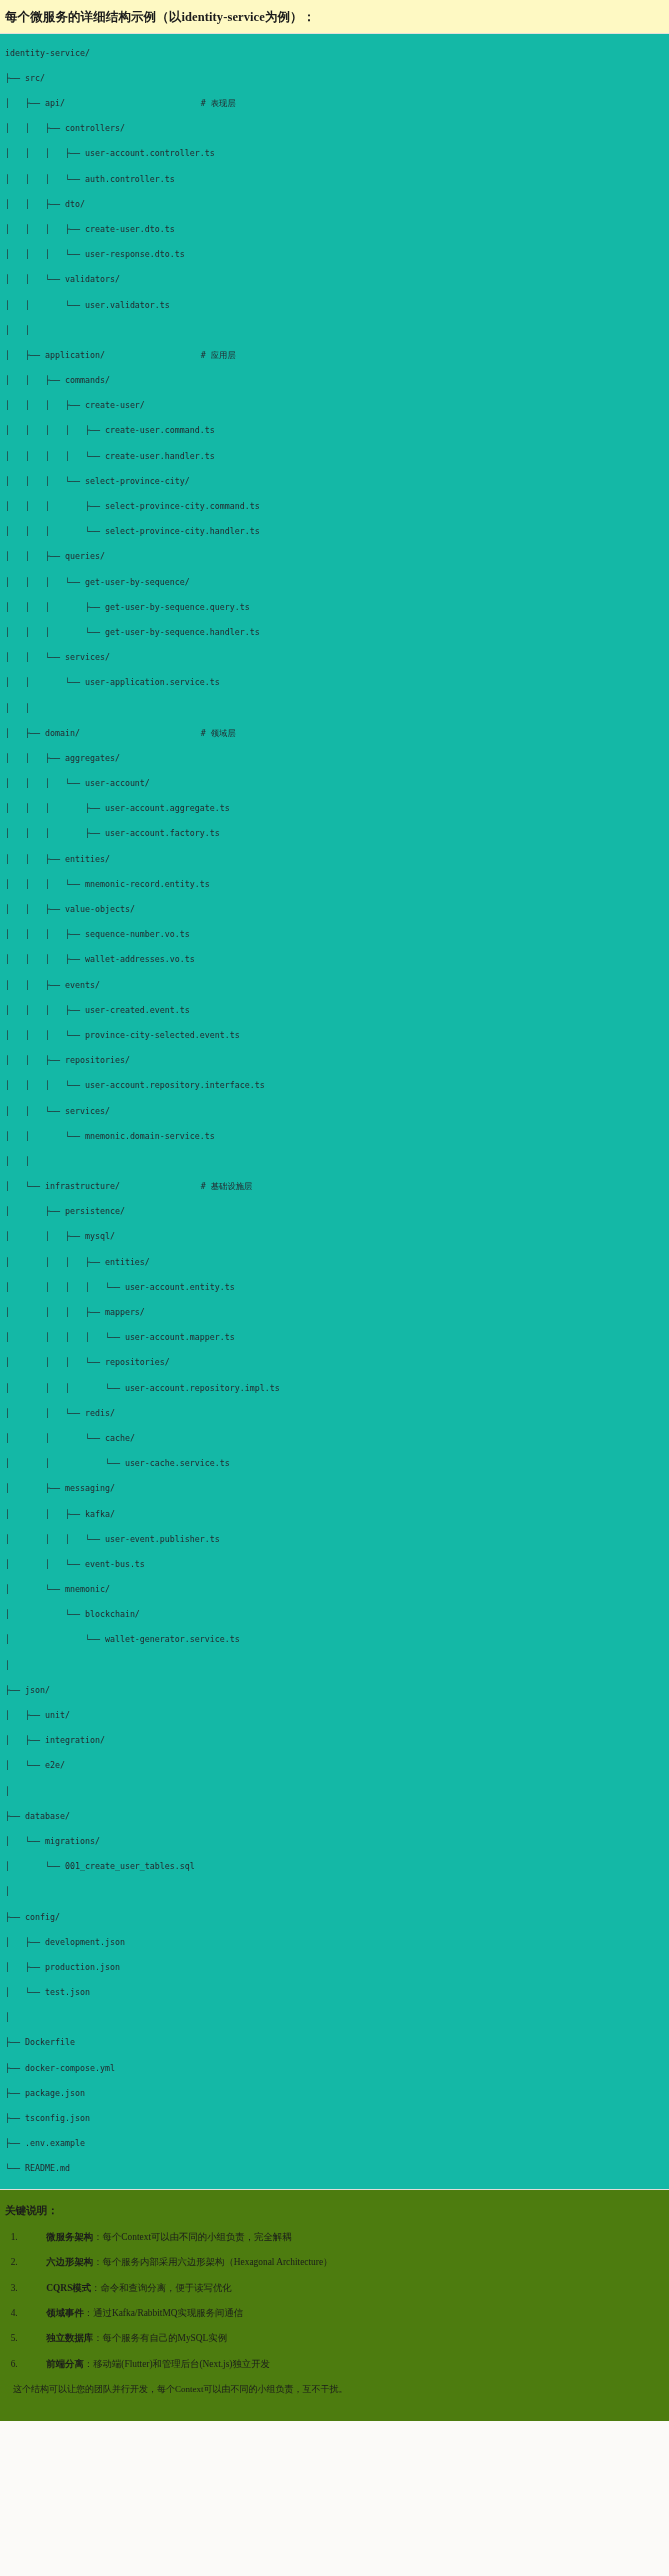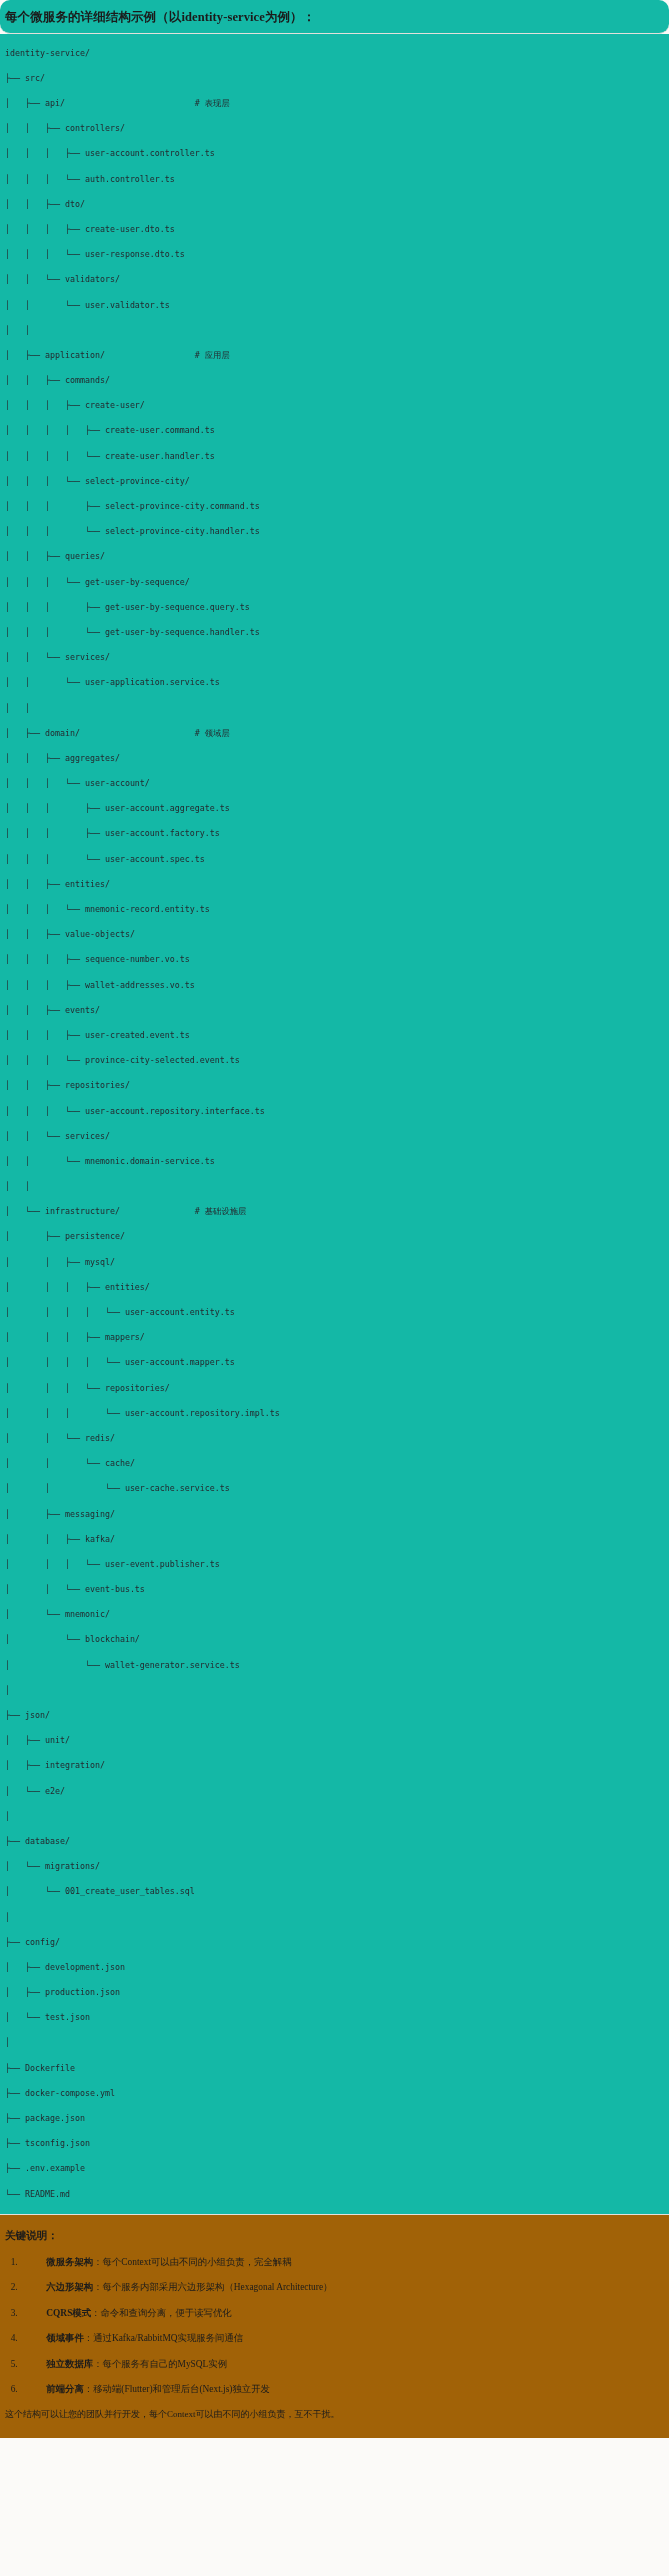--- a/index.html
+++ b/index.html
@@ -10,24 +10,23 @@
   }
   body {
     width: 669px;
     font-family: "Liberation Serif", "DejaVu Serif", serif;
     color: #1b1b1b;
     -webkit-font-smoothing: antialiased;
   }
 
   
   .doc-header {
-    background: #14b8a6;
+    background: #fef9c3;
     padding: 8.8px 5px 8.1px 5px;
     border-bottom: 0.6px solid #e2e0db;
-    border-radius: 10px;
   }
   .doc-header h1 {
     margin: 0;
     font-size: 12.5px;
     font-weight: bold;
     letter-spacing: 0.1px;
     line-height: 1.3;
     font-family: "Liberation Serif", "DejaVu Serif", serif;
   }
 
@@ -40,25 +39,25 @@
   pre.tree {
     margin: 0;
     font-family: "DejaVu Sans Mono", "Liberation Mono", monospace;
     font-size: 8.3px;
     line-height: 12.6px;
     color: #24292e;
     white-space: pre;
     tab-size: 4;
   }
   pre.tree .row { display: block; }
-  pre.tree .cmt { color: #24292e; }
+  pre.tree .cmt { color: #24292e; margin-left: 6px; }
 
   
   .notes {
-    background: #a16207;
+    background: #4d7c0f;
     padding: 13.8px 5px 16.3px 5px;
   }
   .notes h2 {
     margin: 0 0 12.5px 0;
     font-size: 10.6px;
     font-weight: bold;
     line-height: 1.3;
   }
   ol.note-list {
     margin: 0 0 11.3px 0;
@@ -66,21 +65,21 @@
     list-style: decimal;
     font-size: 9.4px;
     line-height: 1.5;
   }
   ol.note-list li {
     margin: 0 0 11.3px 0;
     padding-left: 1.3px;
   }
   ol.note-list li b { font-weight: bold; padding-left: 25px; }
   .closing {
-    margin: 0;
+    margin: 8px;
     font-size: 9px;
     line-height: 1.6;
   }
 </style>
 </head>
 <body>
 
 <div class="doc-header">
   <h1>每个微服务的详细结构示例（以identity-service为例）：</h1>
 </div>
@@ -111,21 +110,20 @@
 <span class="row">│   │   │       ├── get-user-by-sequence.query.ts</span>
 <span class="row">│   │   │       └── get-user-by-sequence.handler.ts</span>
 <span class="row">│   │   └── services/</span>
 <span class="row">│   │       └── user-application.service.ts</span>
 <span class="row">│   │</span>
 <span class="row">│   ├── domain/                       <span class="cmt"># 领域层</span></span>
 <span class="row">│   │   ├── aggregates/</span>
 <span class="row">│   │   │   └── user-account/</span>
 <span class="row">│   │   │       ├── user-account.aggregate.ts</span>
 <span class="row">│   │   │       ├── user-account.factory.ts</span>
-<span class="row">│   │   │       └── user-account.spec.ts</span>
 <span class="row">│   │   ├── entities/</span>
 <span class="row">│   │   │   └── mnemonic-record.entity.ts</span>
 <span class="row">│   │   ├── value-objects/</span>
 <span class="row">│   │   │   ├── sequence-number.vo.ts</span>
 <span class="row">│   │   │   ├── wallet-addresses.vo.ts</span>
 <span class="row">│   │   ├── events/</span>
 <span class="row">│   │   │   ├── user-created.event.ts</span>
 <span class="row">│   │   │   └── province-city-selected.event.ts</span>
 <span class="row">│   │   ├── repositories/</span>
 <span class="row">│   │   │   └── user-account.repository.interface.ts</span>

